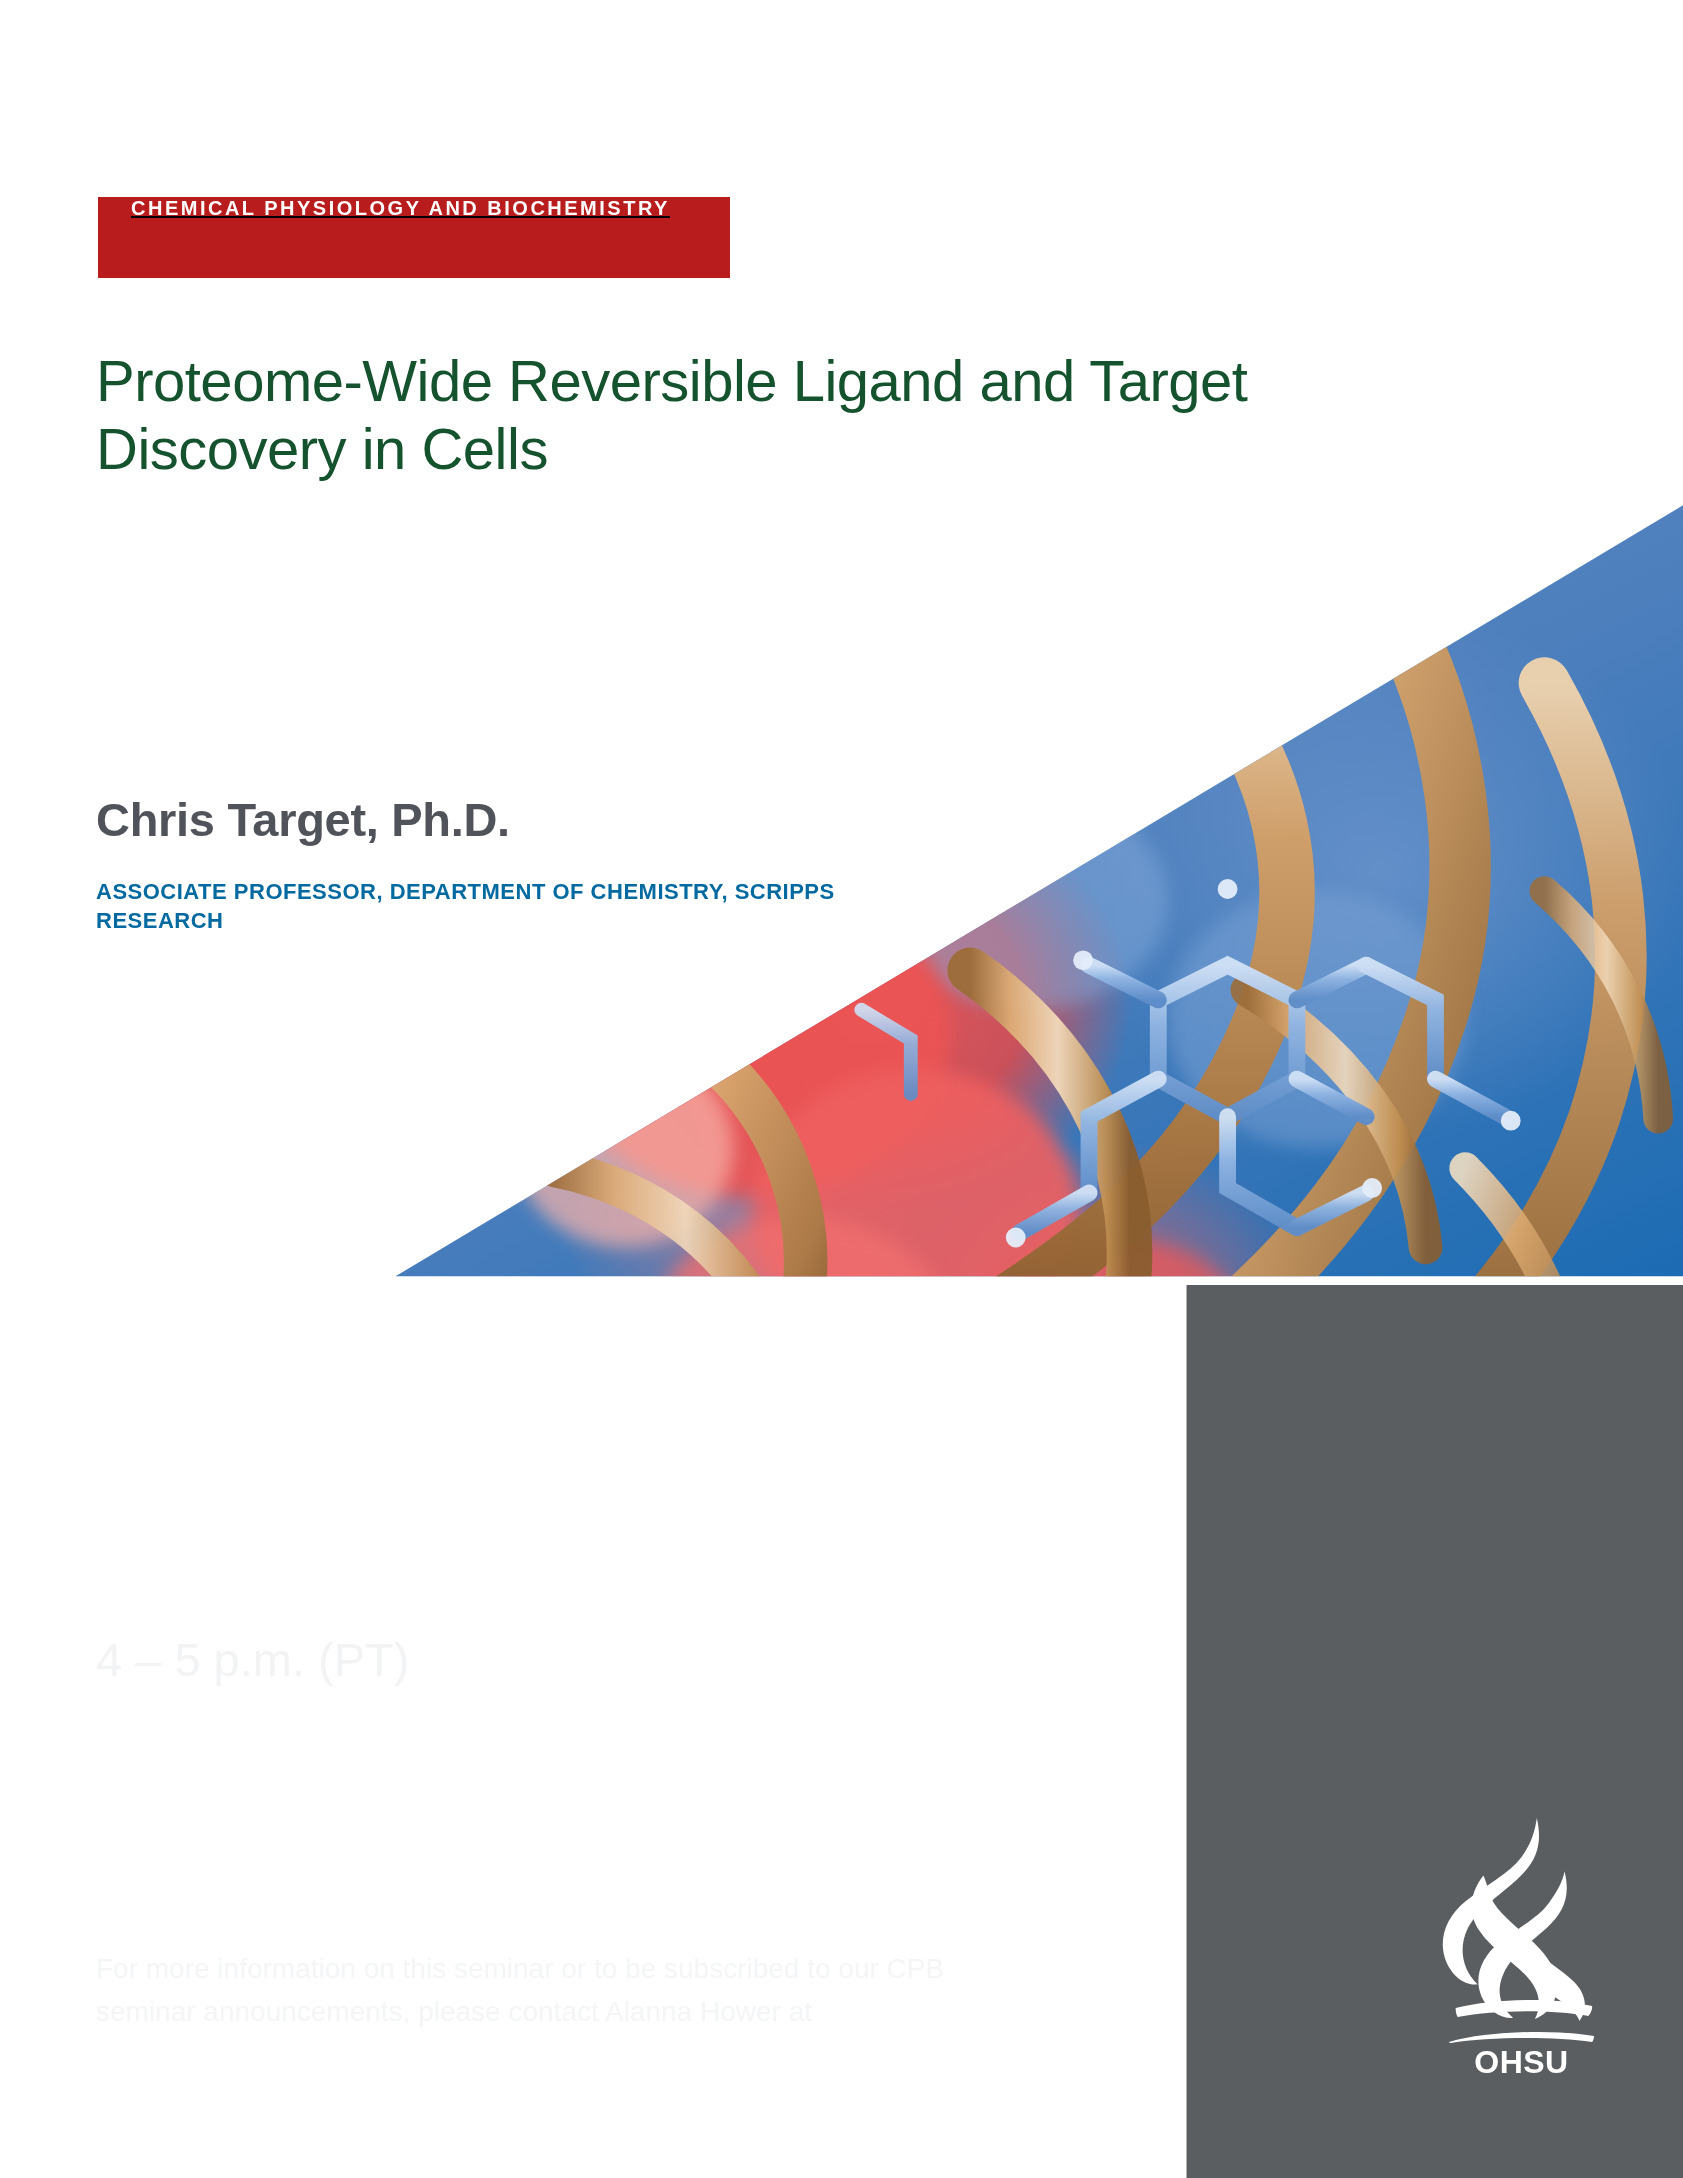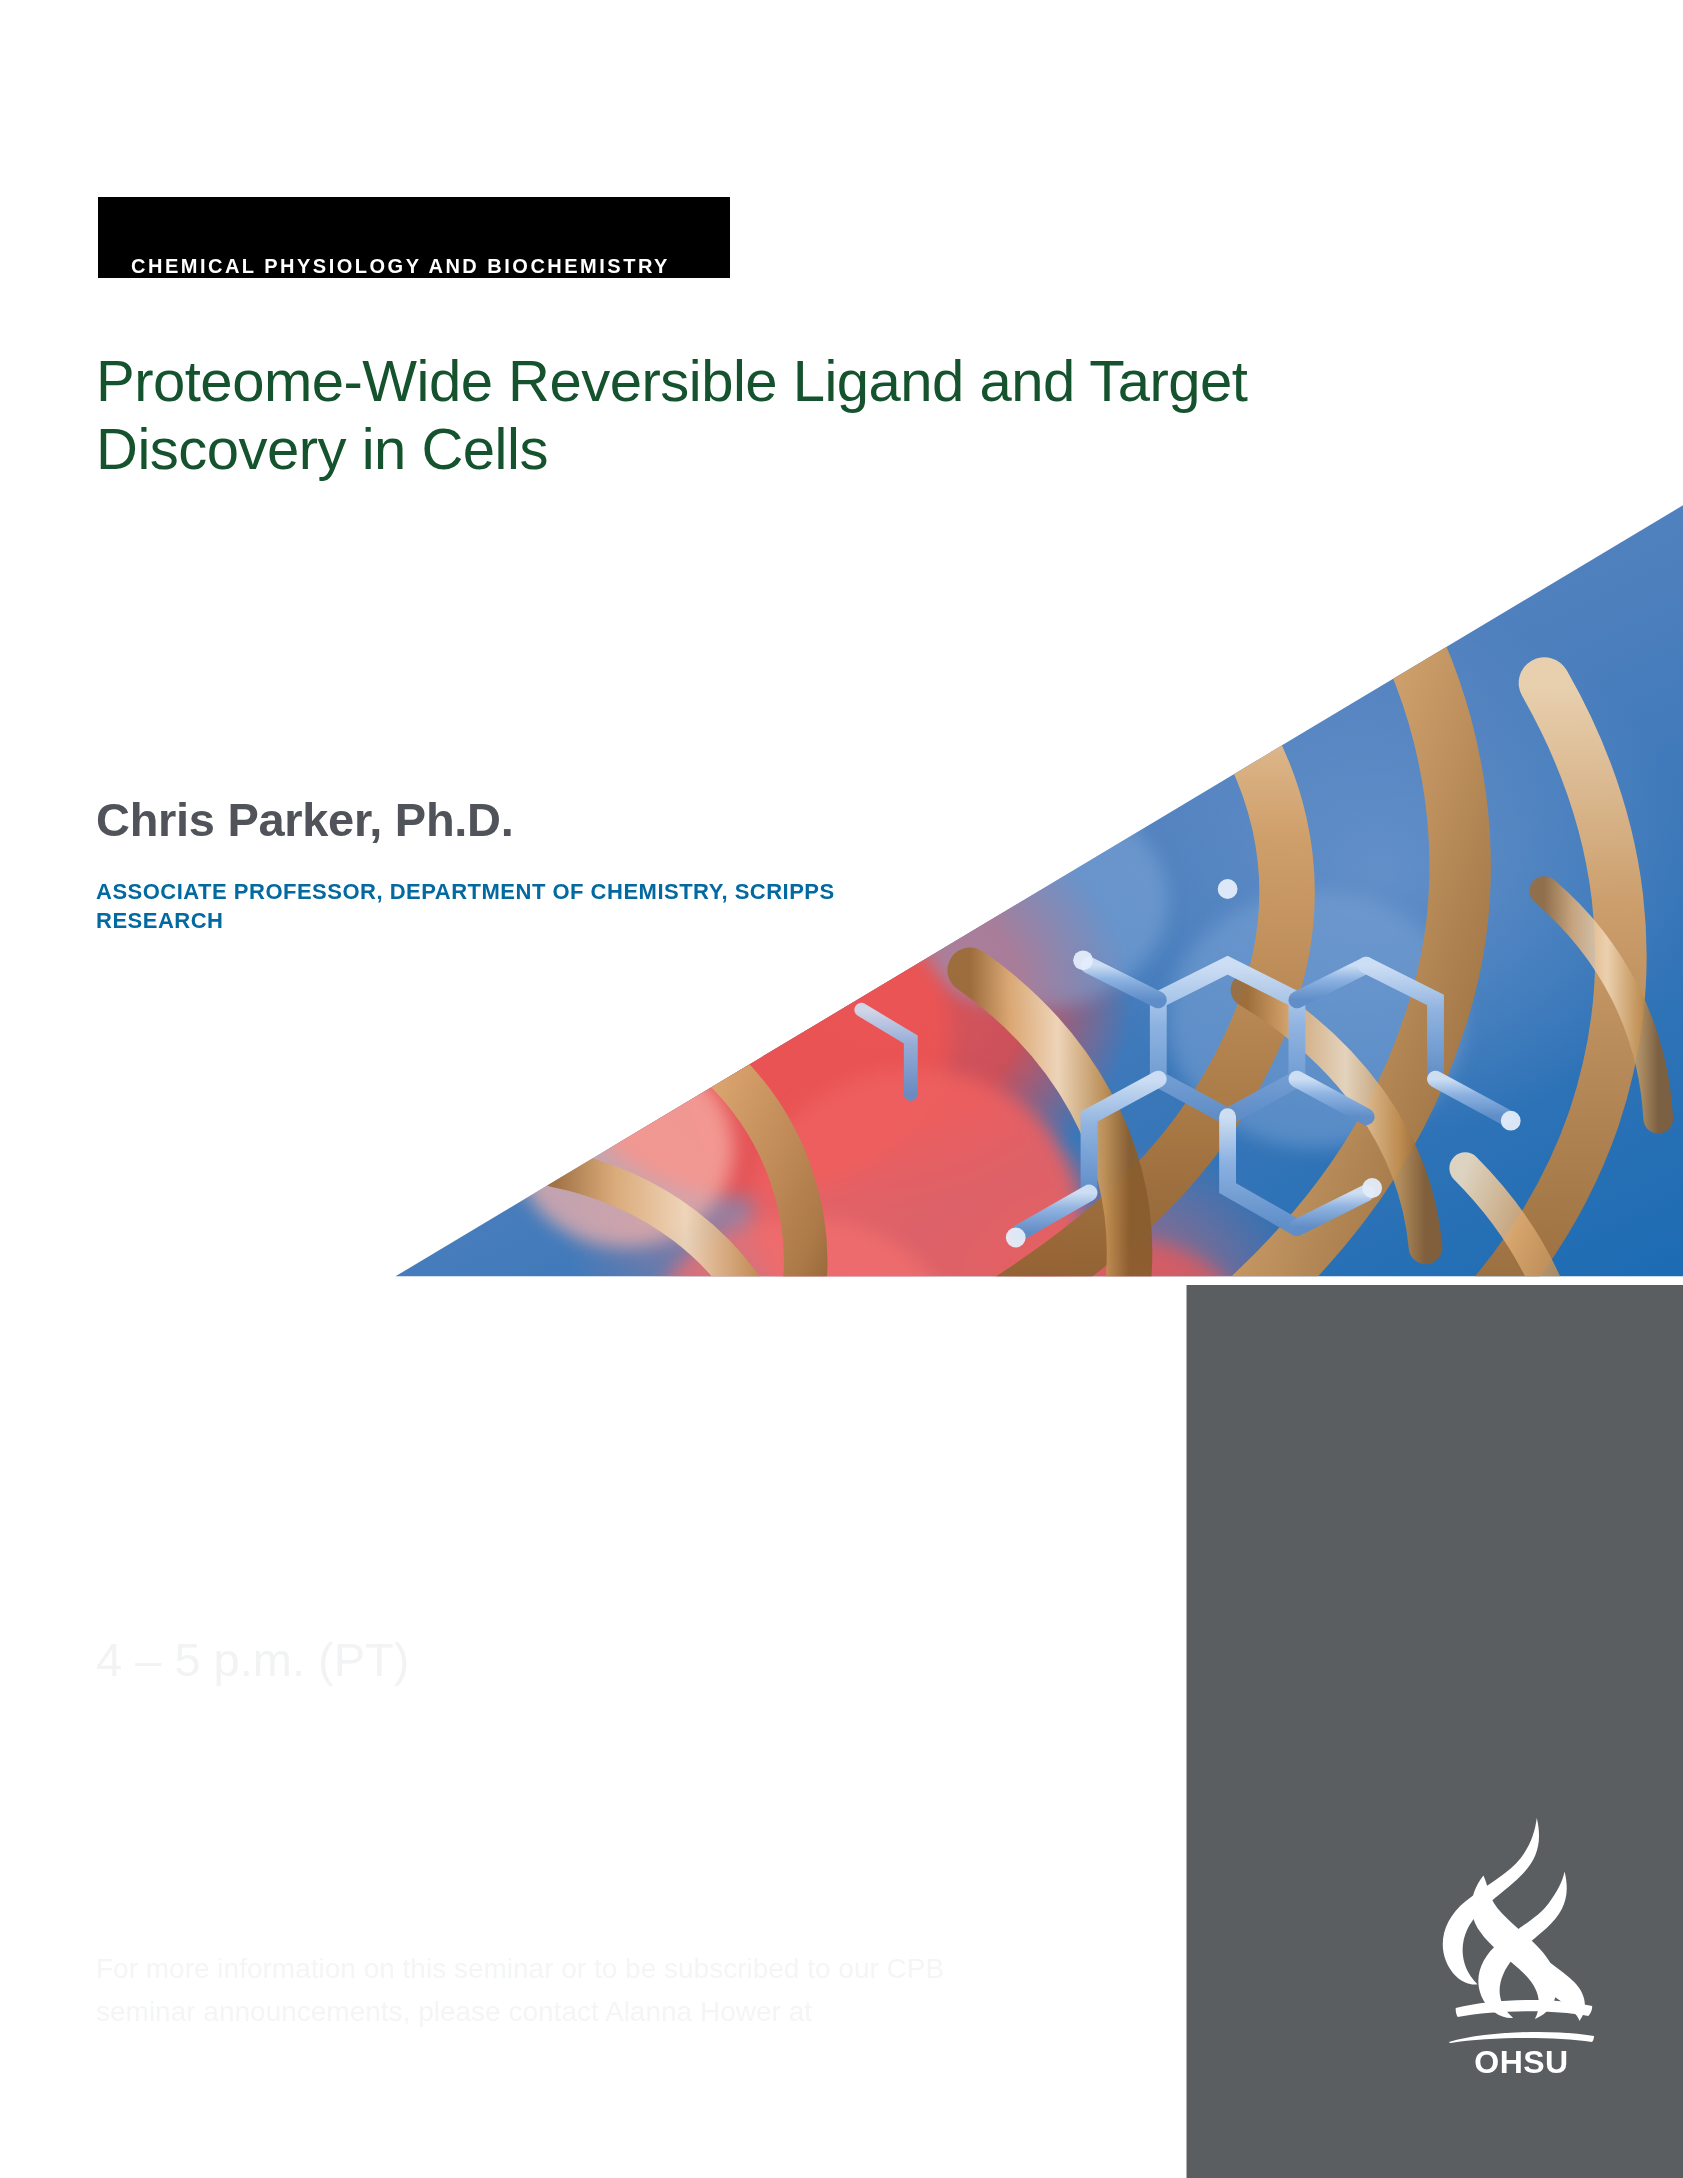--- a/index.html
+++ b/index.html
@@ -56,23 +56,23 @@
   .bl5 { left: 515px; top: 1049px; width: 218px; height: 198px; background: rgba(248,180,170,0.70); }
   .bl6 { left: 1168px; top: 891px; width: 297px; height: 257px; background: rgba(120,160,212,0.55); }
   .bl7 { left: 891px; top: 792px; width: 277px; height: 218px; background: rgba(132,170,218,0.50); }
   .art-svg { position: absolute; left:0; top:0; width:1683px; height:2178px; }
 
   
   .eyebrow {
     position: absolute;
     left: 98px; top: 197px;
     width: 632px; height: 81px;
-    background: #000000;
-    z-index: 6;
-    display: flex; align-items: flex-end;
+    background: #b91c1c;
+    z-index: 6;
+    display: flex; align-items: flex-start; text-decoration: underline;
   }
   .eyebrow-text {
     color: #ffffff;
     font-size: 20px;
     font-weight: bold;
     letter-spacing: 2.5px;
     padding-left: 33px;
     font-family: "Liberation Sans", sans-serif;
     white-space: nowrap;
   }
@@ -285,21 +285,21 @@
       </svg>
     </div>
   </div>
 
   <div class="eyebrow">
     <span class="eyebrow-text">CHEMICAL PHYSIOLOGY AND BIOCHEMISTRY</span>
   </div>
 
   <h1 class="title">Proteome-Wide Reversible Ligand and Target Discovery in Cells</h1>
 
-  <div class="speaker-name">Chris Parker, Ph.D.</div>
+  <div class="speaker-name">Chris Target, Ph.D.</div>
   <div class="speaker-affil">ASSOCIATE PROFESSOR, DEPARTMENT OF CHEMISTRY, SCRIPPS RESEARCH</div>
 
   <div class="date-line">Thursday, May 26</div>
   <div class="time-line">4 – 5 p.m. (PT)</div>
 
   <div class="venue">Vollum Auditorium M1441</div>
   <a class="webex-link">Link to WebEx Seminar</a>
 
   <p class="contact"><span>For more information on this seminar or to be subscribed to our CPB seminar announcements, please contact Alanna Hower at </span><a class="email">howera@ohsu.edu</a></p>
 

